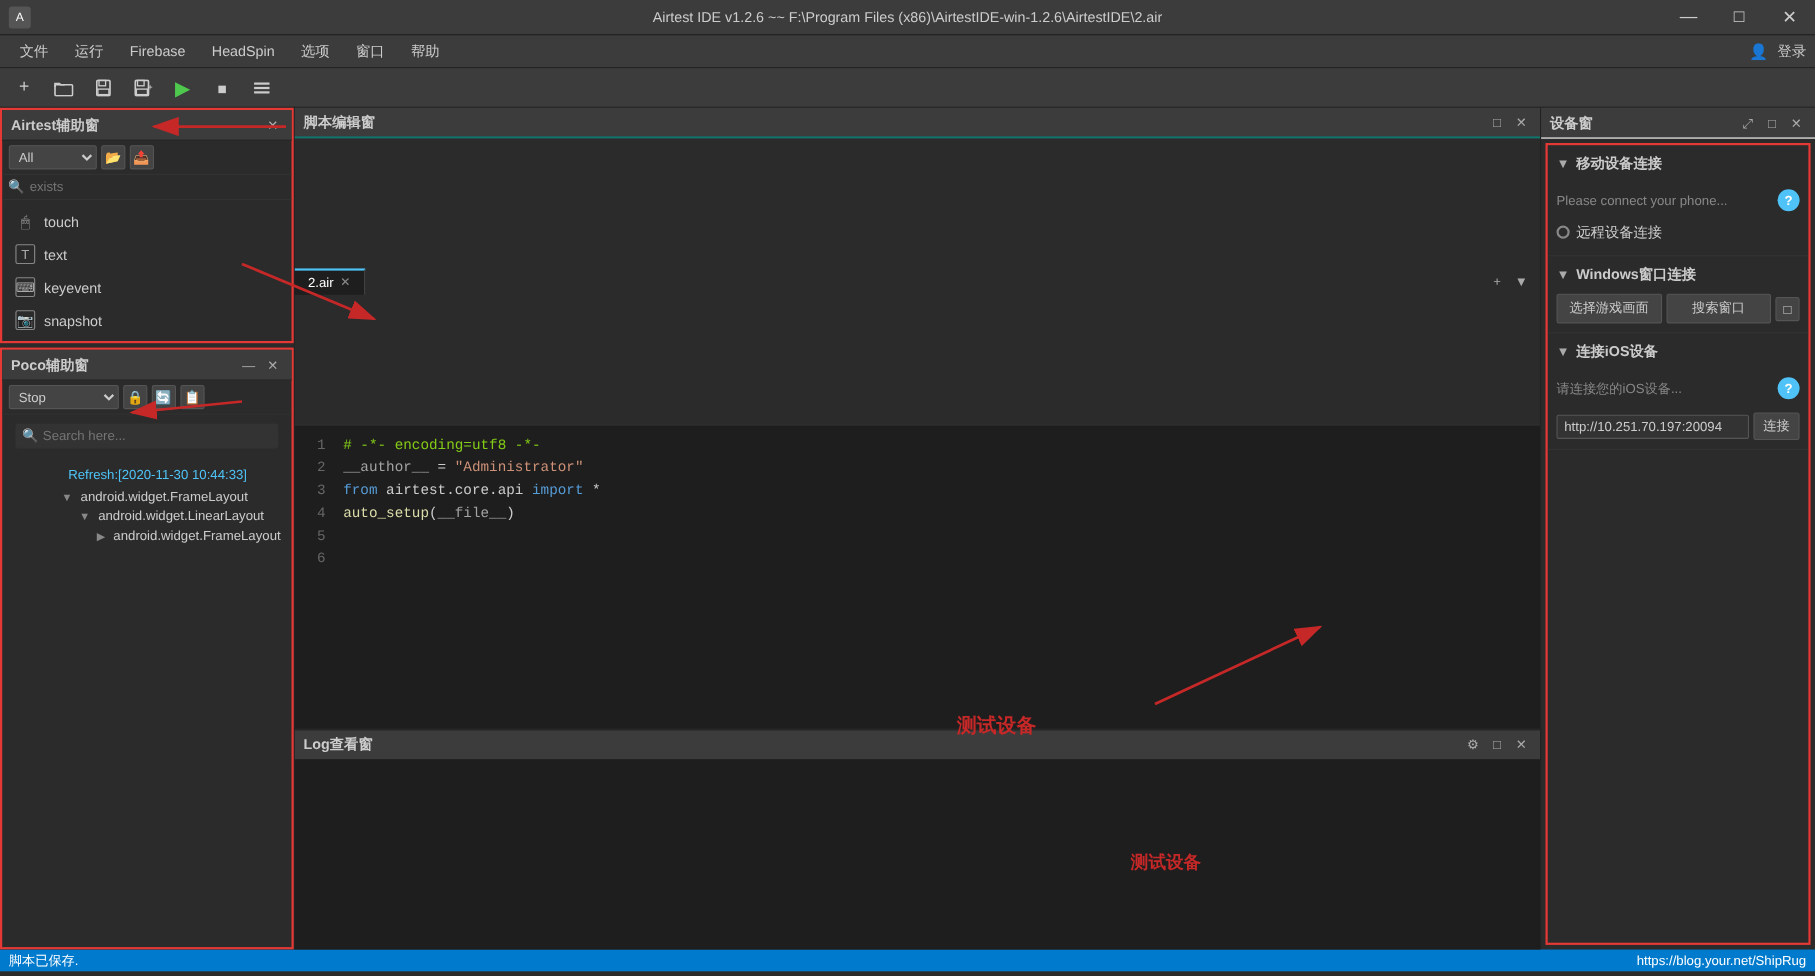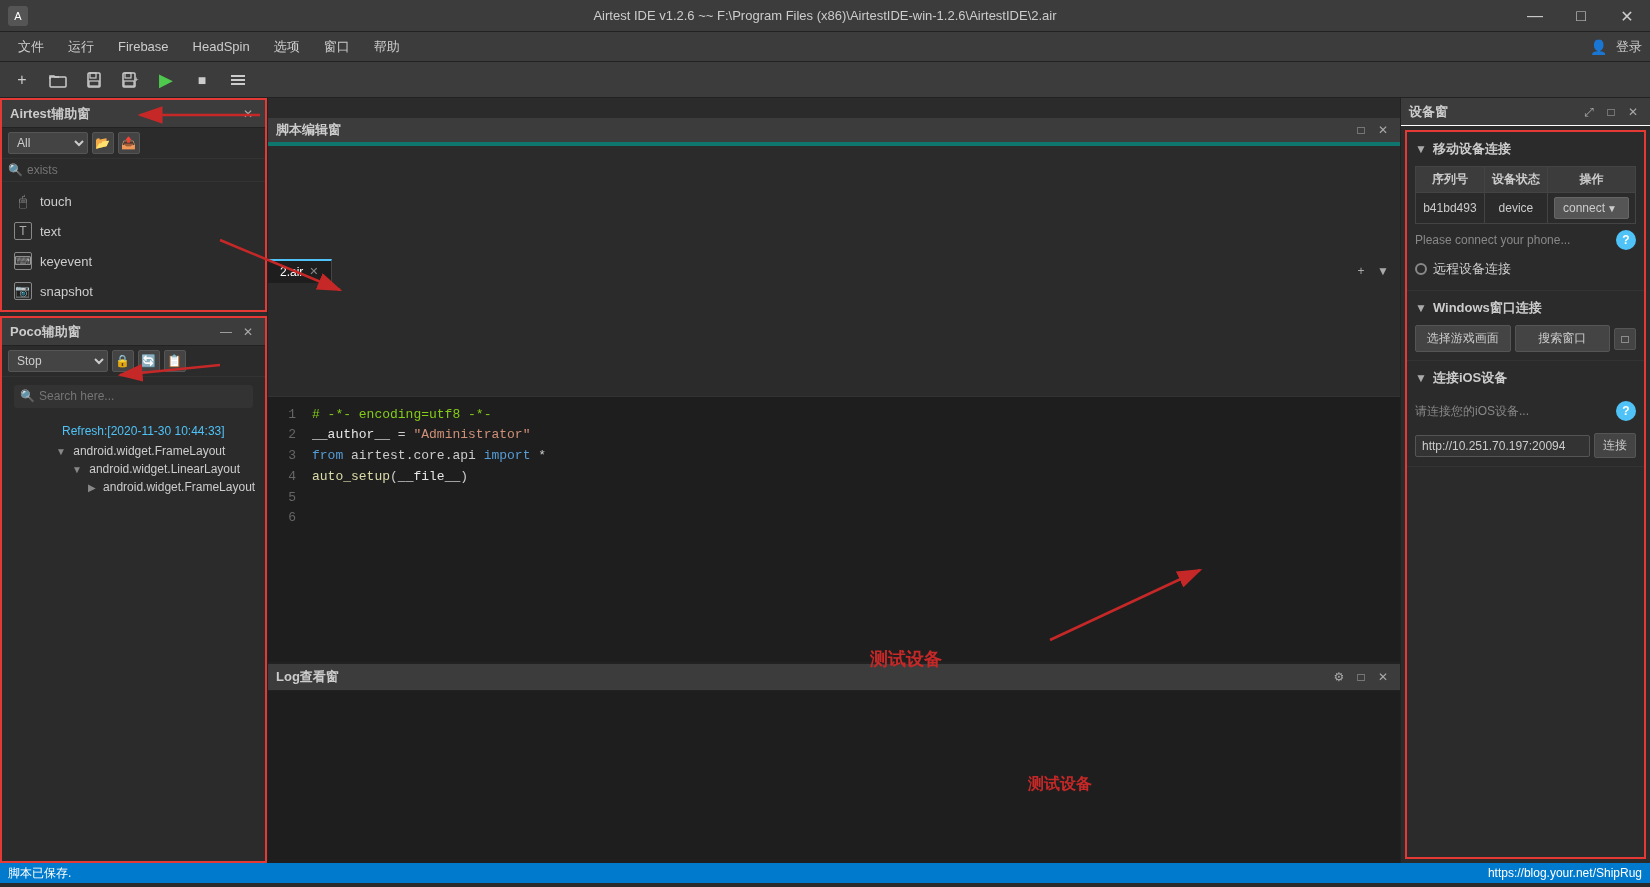--- a/index.html
+++ b/index.html
@@ -320,22 +320,21 @@
       display: flex;
       flex-direction: column;
     }
     .script-panel-header {
       height: 28px;
       background: #3c3c3c;
       display: flex;
       align-items: center;
       padding: 0 8px;
       justify-content: space-between;
-      border-bottom: 4px solid #0f766e;
-      margin-top: 20px;
+      border-bottom: 2px solid #0f766e;
     }
     .tabs-bar {
       display: flex;
       align-items: center;
       gap: 0;
       flex: 1;
     }
     .tab {
       display: flex;
       align-items: center;
@@ -384,21 +383,21 @@
       padding-left: 8px;
       font-family: 'Courier New', monospace;
       font-size: 13px;
       line-height: 1.6;
       color: #d4d4d4;
     }
     .code-line { white-space: pre; }
     .code-comment { color: #84cc16; }
     .code-string { color: #ce9178; }
     .code-keyword { color: #569cd6; }
-    .code-var { color: #e5e5e5; margin-top: 30px; }
+    .code-var { color: #a3a3a3; margin-top: 30px; }
     .code-func { color: #dcdcaa; }
     .code-op { color: #ccc; }
 
     
     .log-panel {
       height: 200px;
       background: #2b2b2b;
       display: flex;
       flex-direction: column;
     }
@@ -853,41 +852,20 @@
       </div>
     </div>
 
     <div class="device-panel-inner">
 
       <div class="device-section">
         <div class="device-section-title">
           <span class="section-arrow">▼</span>
           <span>移动设备连接</span>
         </div>
-        <table class="device-table">
-          <thead>
-            <tr>
-              <th>序列号</th>
-              <th>设备状态</th>
-              <th>操作</th>
-            </tr>
-          </thead>
-          <tbody>
-            <tr>
-              <td>b41bd493</td>
-              <td>device</td>
-              <td>
-                <div class="connect-btn">
-                  <span>connect</span>
-                  <span class="dropdown-arrow">▼</span>
-                </div>
-              </td>
-            </tr>
-          </tbody>
-        </table>
 
         <div class="connect-phone-row">
           <span class="connect-phone-text">Please connect your phone...</span>
           <div class="help-btn">?</div>
         </div>
 
 
         <div class="remote-device-row">
           <div class="radio-btn"></div>
           <span>远程设备连接</span>

